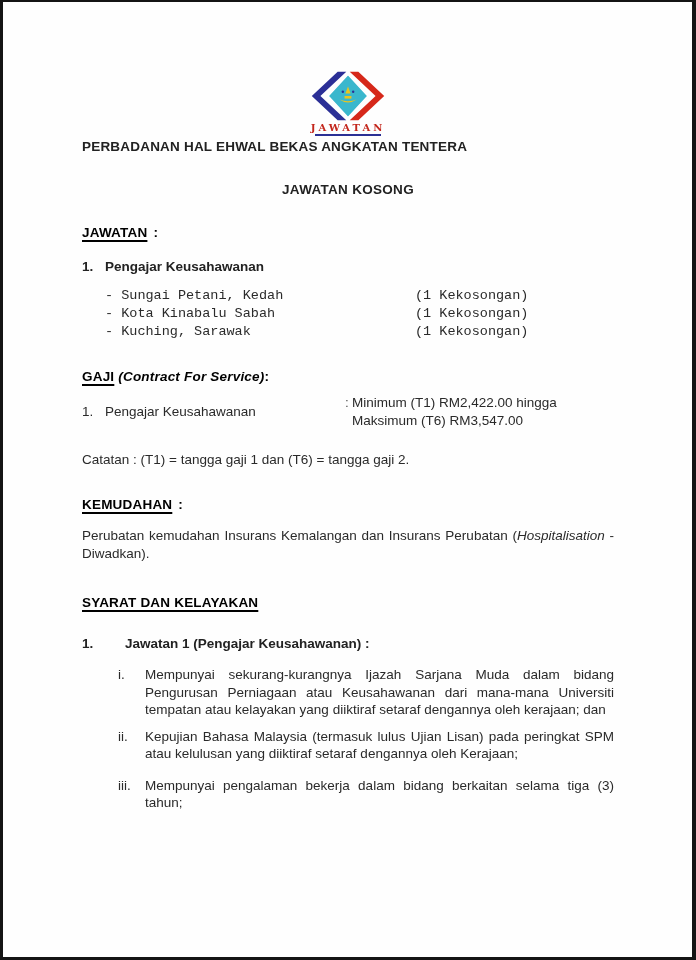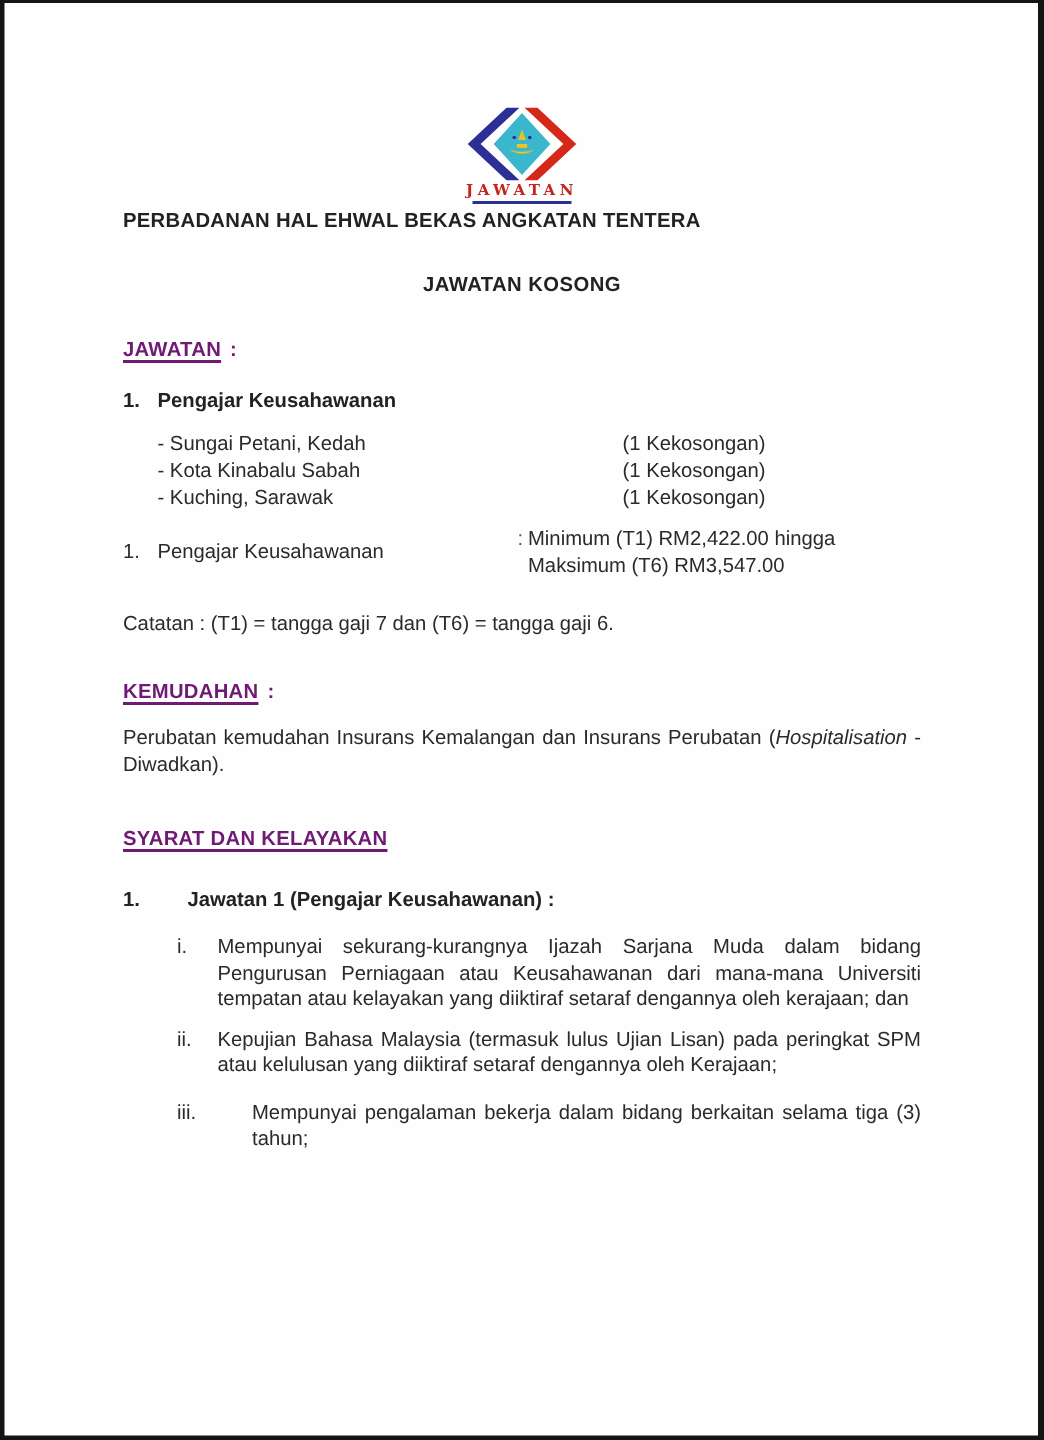--- a/index.html
+++ b/index.html
@@ -31,36 +31,36 @@
   }
   .doc-title{
     margin-top:26px;text-align:center;font-weight:bold;font-size:13.5px;
     line-height:17px;color:#222;letter-spacing:.3px;
   }
   .intro{
     margin-top:13px;font-size:13.5px;line-height:18px;text-align:justify;
   }
 
   .sec-heading{
-    font-weight:bold;font-size:13.5px;line-height:17px;color:#701a75;letter-spacing:.2px;
+    font-weight:bold;font-size:13.5px;line-height:17px;color:#000000;letter-spacing:.2px;
   }
   .sec-heading .u{
     text-decoration:underline;text-underline-offset:3px;text-decoration-thickness:1.5px;
   }
   .sec-heading .colon{margin-left:6px;}
   .m-jawatan{margin-top:26px;}
   .m-gaji{margin-top:27px;}
   .m-kemudahan{margin-top:27px;}
   .m-syarat{margin-top:31px;}
 
   .job-item{margin-top:17px;display:flex;font-weight:bold;font-size:13.5px;line-height:17px;color:#222;}
   .job-item .no{width:23px;flex:0 0 auto;}
 
   .locations{margin-top:12px;margin-left:23px;font-size:13.5px;line-height:18px;}
-  .loc-row{display:flex;}
+  .loc-row{display:flex;font-family:Liberation Mono, monospace;}
   .loc-name{width:310px;flex:0 0 auto;}
 
   .gaji-row{margin-top:9px;display:flex;align-items:center;font-size:13.5px;line-height:18px;}
   .gaji-left{display:flex;width:263px;flex:0 0 auto;}
   .gaji-left .no{width:23px;flex:0 0 auto;}
   .gaji-sep{width:7px;flex:0 0 auto;color:#555;align-self:flex-start;}
   .salary{flex:1 1 auto;}
 
   .catatan{margin-top:21px;font-size:13.5px;line-height:18px;}
 
@@ -68,21 +68,21 @@
   .kemudahan-body .it{font-style:italic;}
 
   .syarat-item{margin-top:24px;display:flex;font-weight:bold;font-size:13.5px;line-height:17px;color:#222;}
   .syarat-item .no{width:43px;flex:0 0 auto;}
 
   .point{display:flex;margin-left:36px;font-size:13.5px;line-height:17.5px;}
   .point .rn{width:27px;flex:0 0 auto;}
   .point .txt{flex:1 1 auto;text-align:justify;}
   .pt-i{margin-top:14px;}
   .pt-ii{margin-top:9px;}
-  .pt-iii{margin-top:14px;gap:23px;}
+  .pt-iii{margin-top:14px;}
 </style>
 </head>
 <body>
 
 <div class="page">
   <div class="edge edge-left"></div>
   <div class="edge edge-right"></div>
   <div class="edge edge-top"></div>
   <div class="edge edge-bottom"></div>
 
@@ -124,34 +124,38 @@
       <div class="loc-row">
         <span class="loc-name">- Kota Kinabalu Sabah</span>
         <span>(1 Kekosongan)</span>
       </div>
       <div class="loc-row">
         <span class="loc-name">- Kuching, Sarawak</span>
         <span>(1 Kekosongan)</span>
       </div>
     </div>
 
+    <div class="sec-heading m-gaji">
+      <span class="u">GAJI</span>
+      <span style="font-style:italic">(Contract For Service)</span><span>:</span>
+    </div>
 
     <div class="gaji-row">
       <span class="gaji-left">
         <span class="no">1.</span>
         <span>Pengajar Keusahawanan</span>
       </span>
       <span class="gaji-sep">:</span>
       <span class="salary">
         <span>Minimum (T1) RM2,422.00 hingga</span><br>
         <span>Maksimum (T6) RM3,547.00</span>
       </span>
     </div>
 
-    <div class="catatan">Catatan : (T1) = tangga gaji 7 dan (T6) = tangga gaji 6.</div>
+    <div class="catatan">Catatan : (T1) = tangga gaji 1 dan (T6) = tangga gaji 2.</div>
 
     <div class="sec-heading m-kemudahan">
       <span class="u">KEMUDAHAN</span><span class="colon">:</span>
     </div>
 
     <div class="kemudahan-body">
       <span>Perubatan kemudahan Insurans Kemalangan dan Insurans Perubatan (</span><span class="it">Hospitalisation</span><span> - Diwadkan).</span>
     </div>
 
     <div class="sec-heading m-syarat">

